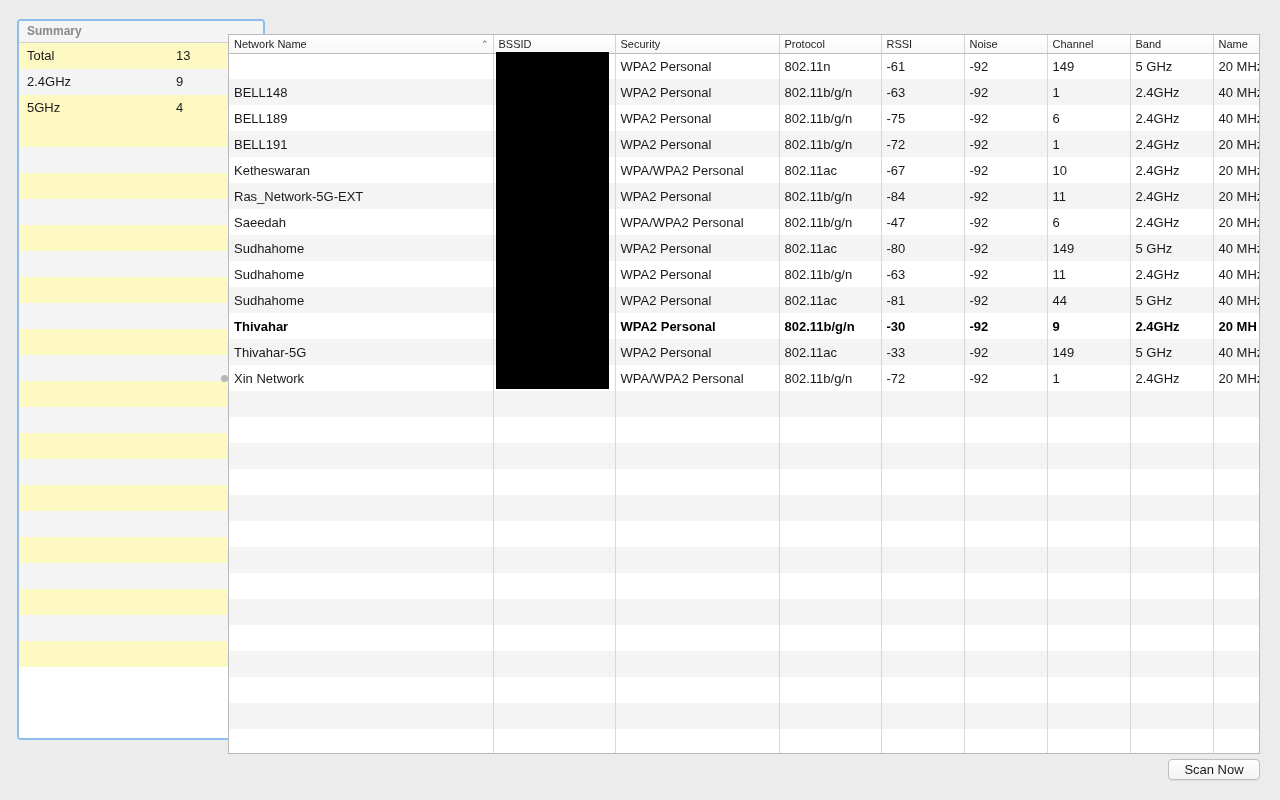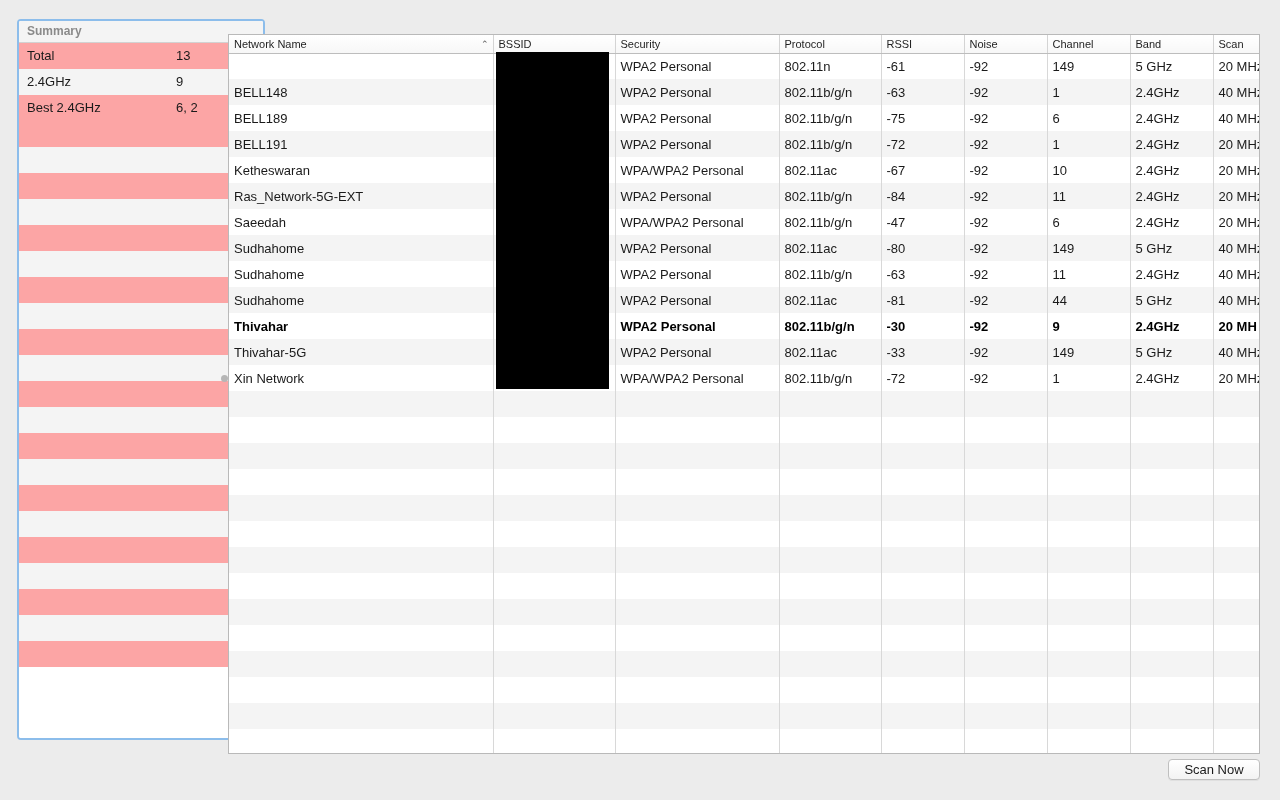--- a/index.html
+++ b/index.html
@@ -44,21 +44,21 @@
   .sum-row {
     display: flex;
     height: 26px;
     line-height: 26px;
     font-size: 13px;
     color: #1a1a1a;
     padding: 0 8px;
     white-space: nowrap;
     overflow: hidden;
   }
-  .sum-row.odd  { background: #fca5a5; }
+  .sum-row.odd  { background: #fef9c3; }
   .sum-row.even { background: #f4f4f4; }
   .sum-label { flex: 0 0 149px; overflow: hidden; text-overflow: ellipsis; }
   .sum-value { flex: 1 1 auto; overflow: hidden; }
 
   #sidebar-resize-knob {
     position: absolute;
     left: 221px; top: 375px;
     width: 7px; height: 7px;
     border-radius: 50%;
     background: #b6b6b6;
@@ -156,22 +156,22 @@
       <div id="summary-rows">
           <div class="sum-row odd">
             <span class="sum-label">Total</span>
             <span class="sum-value">13</span>
           </div>
           <div class="sum-row even">
             <span class="sum-label">2.4GHz</span>
             <span class="sum-value">9</span>
           </div>
           <div class="sum-row odd">
-            <span class="sum-label">Best 2.4GHz</span>
-            <span class="sum-value">6, 2</span>
+            <span class="sum-label">5GHz</span>
+            <span class="sum-value">4</span>
           </div>
           <div class="sum-row odd">&nbsp;</div>
           <div class="sum-row even">&nbsp;</div>
           <div class="sum-row odd">&nbsp;</div>
           <div class="sum-row even">&nbsp;</div>
           <div class="sum-row odd">&nbsp;</div>
           <div class="sum-row even">&nbsp;</div>
           <div class="sum-row odd">&nbsp;</div>
           <div class="sum-row even">&nbsp;</div>
           <div class="sum-row odd">&nbsp;</div>
@@ -209,21 +209,21 @@
       <thead>
         <tr id="header-row">
             <th><span>Network Name</span><span class="sort-arrow">⌃</span></th>
             <th><span>BSSID</span></th>
             <th><span>Security</span></th>
             <th><span>Protocol</span></th>
             <th><span>RSSI</span></th>
             <th><span>Noise</span></th>
             <th><span>Channel</span></th>
             <th><span>Band</span></th>
-            <th><span>Scan</span></th>
+            <th><span>Name</span></th>
           </tr>
       </thead>
       <tbody id="table-body">
           <tr class="odd">
             <td></td>
             <td></td>
             <td>WPA2 Personal</td>
             <td>802.11n</td>
             <td>-61</td>
             <td>-92</td>

